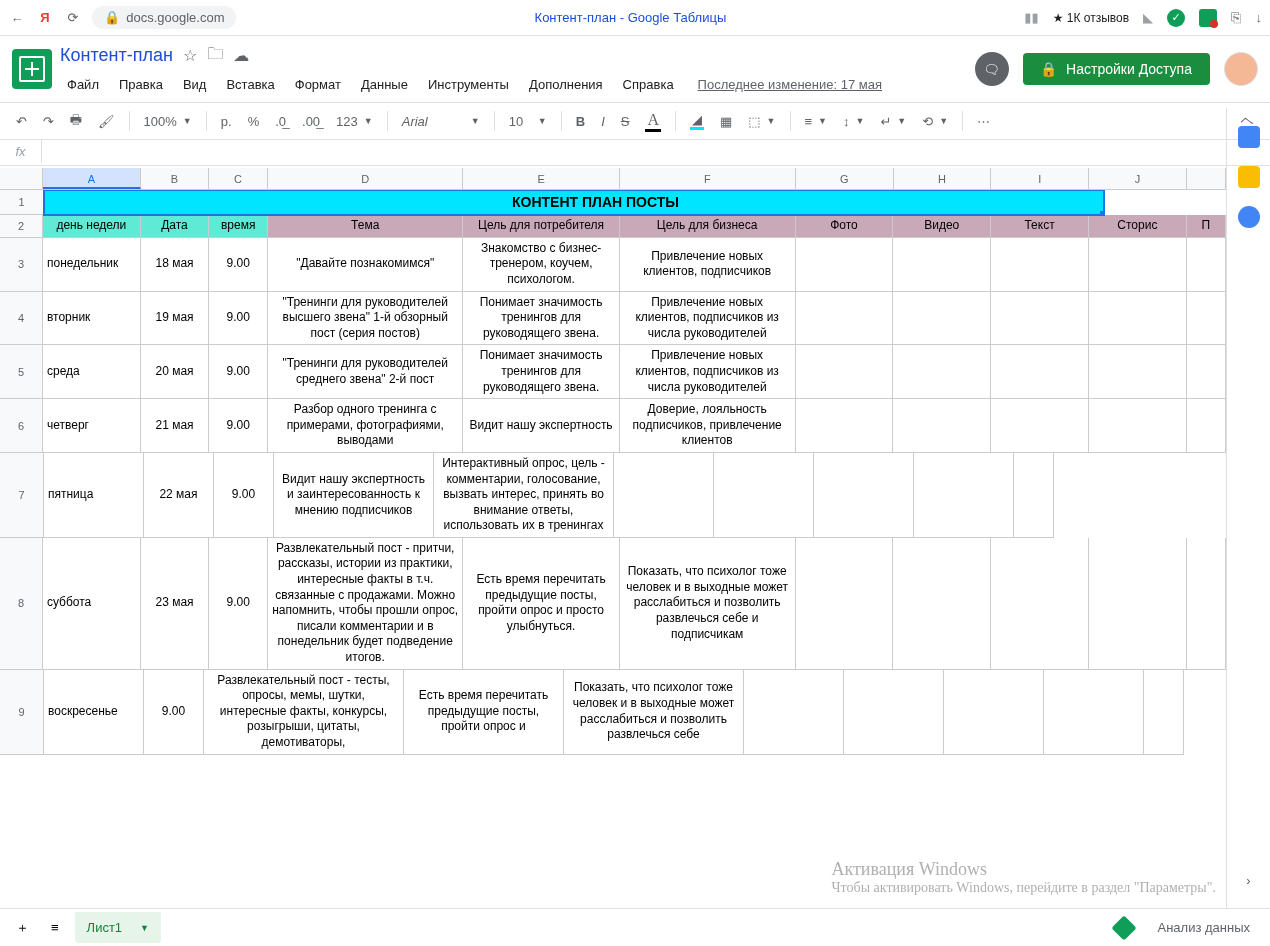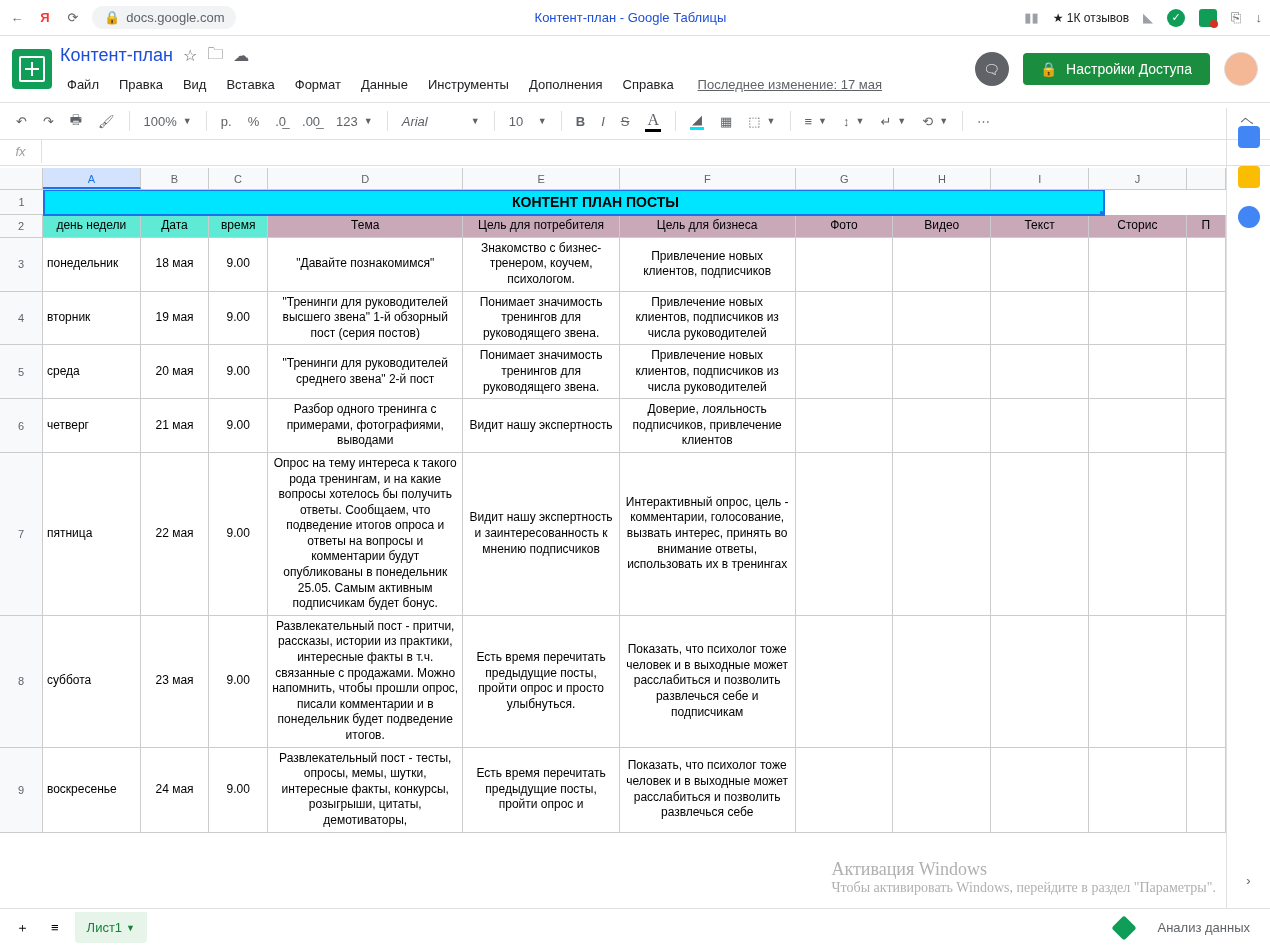--- a/index.html
+++ b/index.html
@@ -59,21 +59,21 @@
 .sel-cell::after{content:"";position:absolute;right:-3px;bottom:-3px;width:6px;height:6px;background:#1a73e8;}
 
 .right-rail { position: absolute; right: 0; top: 108px; bottom: 38px; width: 44px; border-left: 1px solid #e0e0e0; display: flex; flex-direction: column; align-items: center; gap: 18px; padding-top: 18px; }
 .rail-icon { width:22px; height:22px; border-radius:4px;}
 .rail-cal { background:#4285f4;}
 .rail-keep { background:#fbbc04;}
 .rail-tasks { background:#4285f4; border-radius:50%;}
 .rail-arrow { position:absolute; bottom:20px; color:#5f6368;}
 
 .bottom-bar { position: absolute; bottom: 0; left: 0; right: 0; height: 38px; border-top: 1px solid #e0e0e0; display: flex; align-items: center; padding: 0 10px; gap: 10px; background:#fff;}
-.sheet-tab { background: #e6f4ea; padding: 8px 12px; border-radius: 0 0 4px 4px; color: #188038; font-weight: 500; display:flex; align-items:center; gap:2px; font-size:13px;}
+.sheet-tab { background: #e6f4ea; padding: 8px 12px; border-radius: 0 0 4px 4px; color: #188038; font-weight: 500; display:flex; align-items:center; gap:16px; font-size:13px;}
 .explore-btn { margin-left: auto; display: flex; align-items: center; gap: 24px; color: #5f6368; font-size: 13px; padding: 6px 10px;}
 .explore-icon{width:18px;height:18px;background:#0f9d58;transform:rotate(45deg);border-radius:3px;}
 
 .win-activate { position: absolute; right: 54px; bottom: 50px; color: #b0b0b0; font-size: 14px; text-align: left; pointer-events:none; z-index:5;font-family:Liberation Serif, serif;}
 .win-activate .t1{font-size:18px;}
 
 
 .cA{width:100px;} .cB{width:70px;} .cC{width:60px;} .cD{width:200px;} .cE{width:160px;} .cF{width:180px;} .cG{width:100px;} .cH{width:100px;} .cI{width:100px;} .cJ{width:100px;} .cK{width:40px;}
 </style>
 </head>
@@ -285,21 +285,20 @@
           <div class="cell cH"></div>
           <div class="cell cI"></div>
           <div class="cell cJ"></div>
           <div class="cell cK"></div>
         </div>
         <div class="row">
           <div class="row-h">7</div>
           <div class="cell left cA">пятница</div>
           <div class="cell cB">22 мая</div>
           <div class="cell cC">9.00</div>
-          <div class="cell cD">Опрос на тему интереса к такого рода тренингам, и на какие вопросы хотелось бы получить ответы.  Сообщаем, что подведение итогов опроса и ответы на вопросы и комментарии будут опубликованы в понедельник 25.05. Самым активным подписчикам будет бонус.</div>
           <div class="cell cE">Видит нашу экспертность и заинтересованность к мнению подписчиков</div>
           <div class="cell cF">Интерактивный опрос, цель - комментарии, голосование, вызвать интерес, принять во внимание ответы, использовать их в тренингах</div>
           <div class="cell cG"></div>
           <div class="cell cH"></div>
           <div class="cell cI"></div>
           <div class="cell cJ"></div>
           <div class="cell cK"></div>
         </div>
         <div class="row">
           <div class="row-h">8</div>
@@ -311,21 +310,20 @@
           <div class="cell cF">Показать, что психолог тоже человек и в выходные может расслабиться и позволить развлечься себе и подписчикам</div>
           <div class="cell cG"></div>
           <div class="cell cH"></div>
           <div class="cell cI"></div>
           <div class="cell cJ"></div>
           <div class="cell cK"></div>
         </div>
         <div class="row">
           <div class="row-h">9</div>
           <div class="cell left cA">воскресенье</div>
-          <div class="cell cB">24 мая</div>
           <div class="cell cC">9.00</div>
           <div class="cell cD">Развлекательный пост - тесты, опросы, мемы, шутки, интересные факты, конкурсы, розыгрыши, цитаты, демотиваторы,</div>
           <div class="cell cE">Есть время перечитать предыдущие посты, пройти опрос и</div>
           <div class="cell cF">Показать, что психолог тоже человек и в выходные может расслабиться и позволить развлечься себе</div>
           <div class="cell cG"></div>
           <div class="cell cH"></div>
           <div class="cell cI"></div>
           <div class="cell cJ"></div>
           <div class="cell cK"></div>
         </div>

